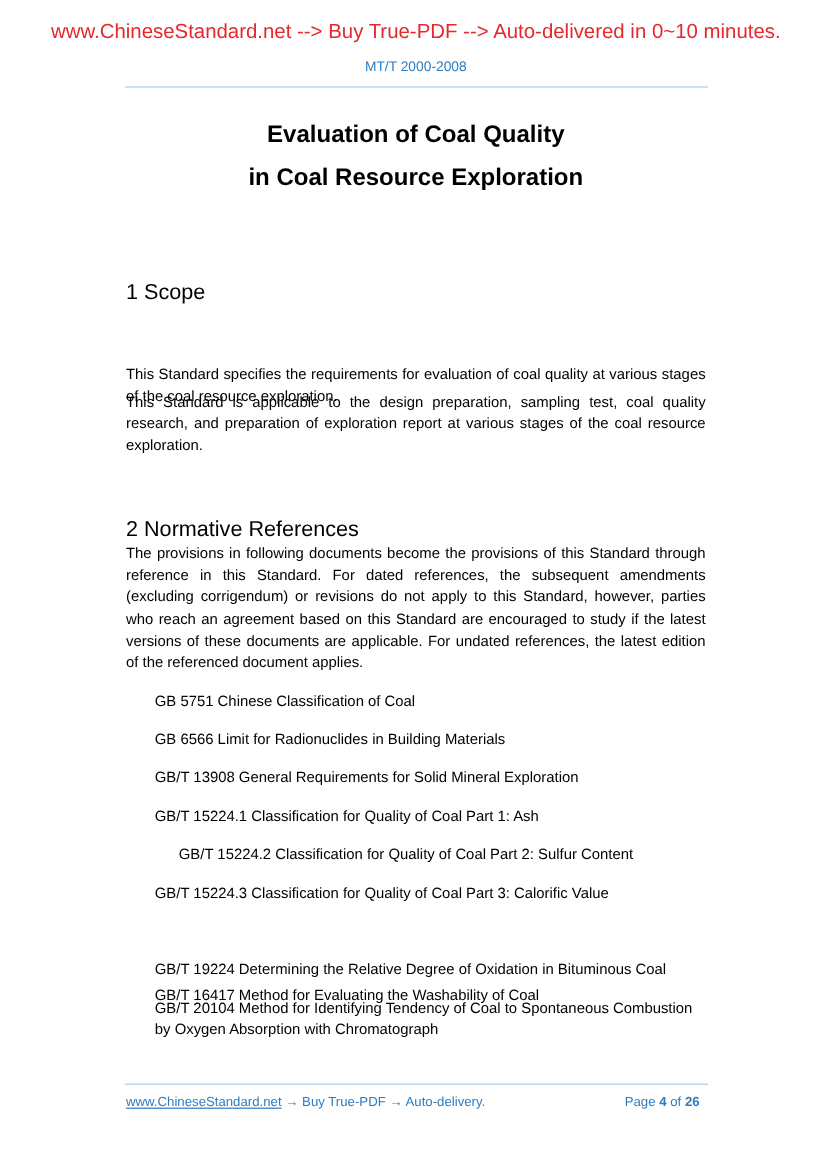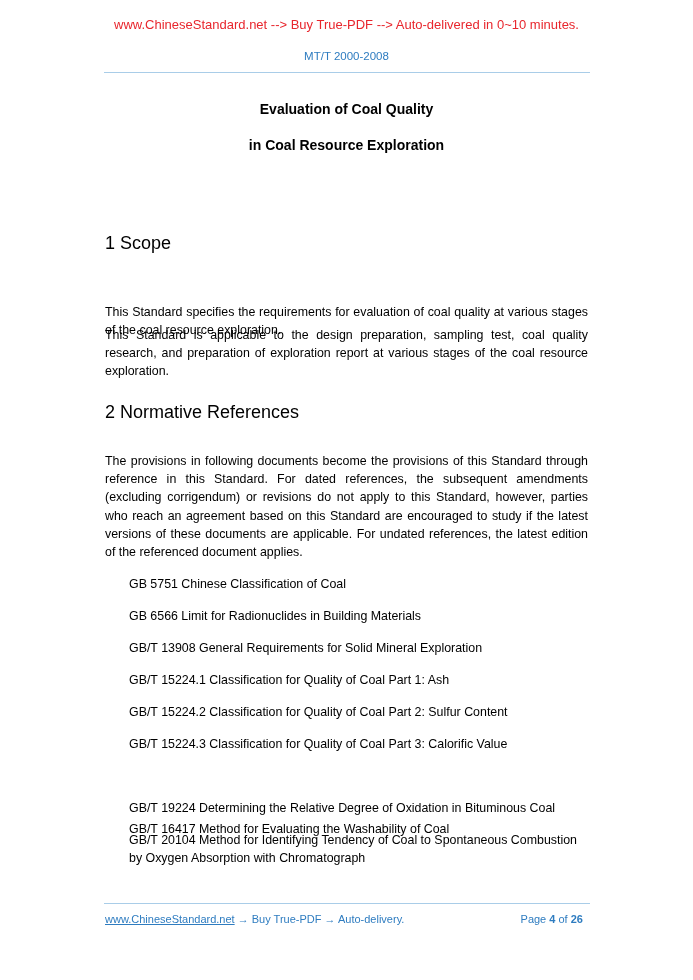--- a/index.html
+++ b/index.html
@@ -14,21 +14,21 @@
       overflow: hidden;
       font-family: "Liberation Sans", sans-serif;
       color: #000000;
     }
     .banner {
       position: absolute;
       top: 17px;
       left: 0;
       width: 693px;
       text-align: center;
-      font-size: 13px;
+      font-size: 17px;
       color: #e8262d;
       white-space: nowrap;
     }
     .doc-code {
       position: absolute;
       top: 50px;
       left: 0;
       width: 693px;
       text-align: center;
       font-size: 11.5px;
@@ -40,21 +40,21 @@
       left: 104px;
       width: 486px;
       height: 1px;
       background: #a9cde8;
     }
     .title {
       position: absolute;
       left: 0;
       width: 693px;
       text-align: center;
-      font-size: 14px;
+      font-size: 20px;
       font-weight: bold;
       white-space: nowrap;
     }
     .title.l1 { top: 101px; }
     .title.l2 { top: 137px; }
     .section-heading {
       position: absolute;
       left: 105px;
       font-size: 18px;
       font-weight: normal;
@@ -111,28 +111,28 @@
 <div class="doc-code">MT/T 2000-2008</div>
 <div class="header-rule"></div>
 
 <div class="title l1">Evaluation of Coal Quality</div>
 <div class="title l2">in Coal Resource Exploration</div>
 
 <div class="section-heading" style="top:233px;">1 Scope</div>
 <div class="para" style="top:276px;margin-top:27px;">This Standard specifies the requirements for evaluation of coal quality at various stages of the coal resource exploration.</div>
 <div class="para" style="top:326px;">This Standard is applicable to the design preparation, sampling test, coal quality research, and preparation of exploration report at various stages of the coal resource exploration.</div>
 
-<div class="section-heading" style="top:402px;">2 Normative References</div>
+<div class="section-heading" style="top:431px;">2 Normative References</div>
 <div class="para" style="top:452px;">The provisions in following documents become the provisions of this Standard through reference in this Standard. For dated references, the subsequent amendments (excluding corrigendum) or revisions do not apply to this Standard, however, parties who reach an agreement based on this Standard are encouraged to study if the latest versions of these documents are applicable. For undated references, the latest edition of the referenced document applies.</div>
 
 <div class="ref" style="top:575px;">GB 5751 Chinese Classification of Coal</div>
 <div class="ref" style="top:607px;">GB 6566 Limit for Radionuclides in Building Materials</div>
 <div class="ref" style="top:639px;">GB/T 13908 General Requirements for Solid Mineral Exploration</div>
 <div class="ref" style="top:671px;">GB/T 15224.1 Classification for Quality of Coal Part 1: Ash</div>
-<div class="ref" style="top:703px;">GB/T 15224.2 Classification for Quality of Coal Part 2: Sulfur Content</div>
+<div class="ref" style="top:703px;margin-left:20px;">GB/T 15224.2 Classification for Quality of Coal Part 2: Sulfur Content</div>
 <div class="ref" style="top:735px;">GB/T 15224.3 Classification for Quality of Coal Part 3: Calorific Value</div>
 <div class="ref" style="top:776px;margin-top:44px;">GB/T 16417 Method for Evaluating the Washability of Coal</div>
 <div class="ref" style="top:799px;">GB/T 19224 Determining the Relative Degree of Oxidation in Bituminous Coal</div>
 <div class="ref" style="top:831px;">GB/T 20104 Method for Identifying Tendency of Coal to Spontaneous Combustion by Oxygen Absorption with Chromatograph</div>
 
 <div class="footer-rule"></div>
 <div class="footer">
   <a>www.ChineseStandard.net</a><span> → Buy True-PDF → Auto-delivery.</span>
   <span class="page-info">
     <span>Page</span>

